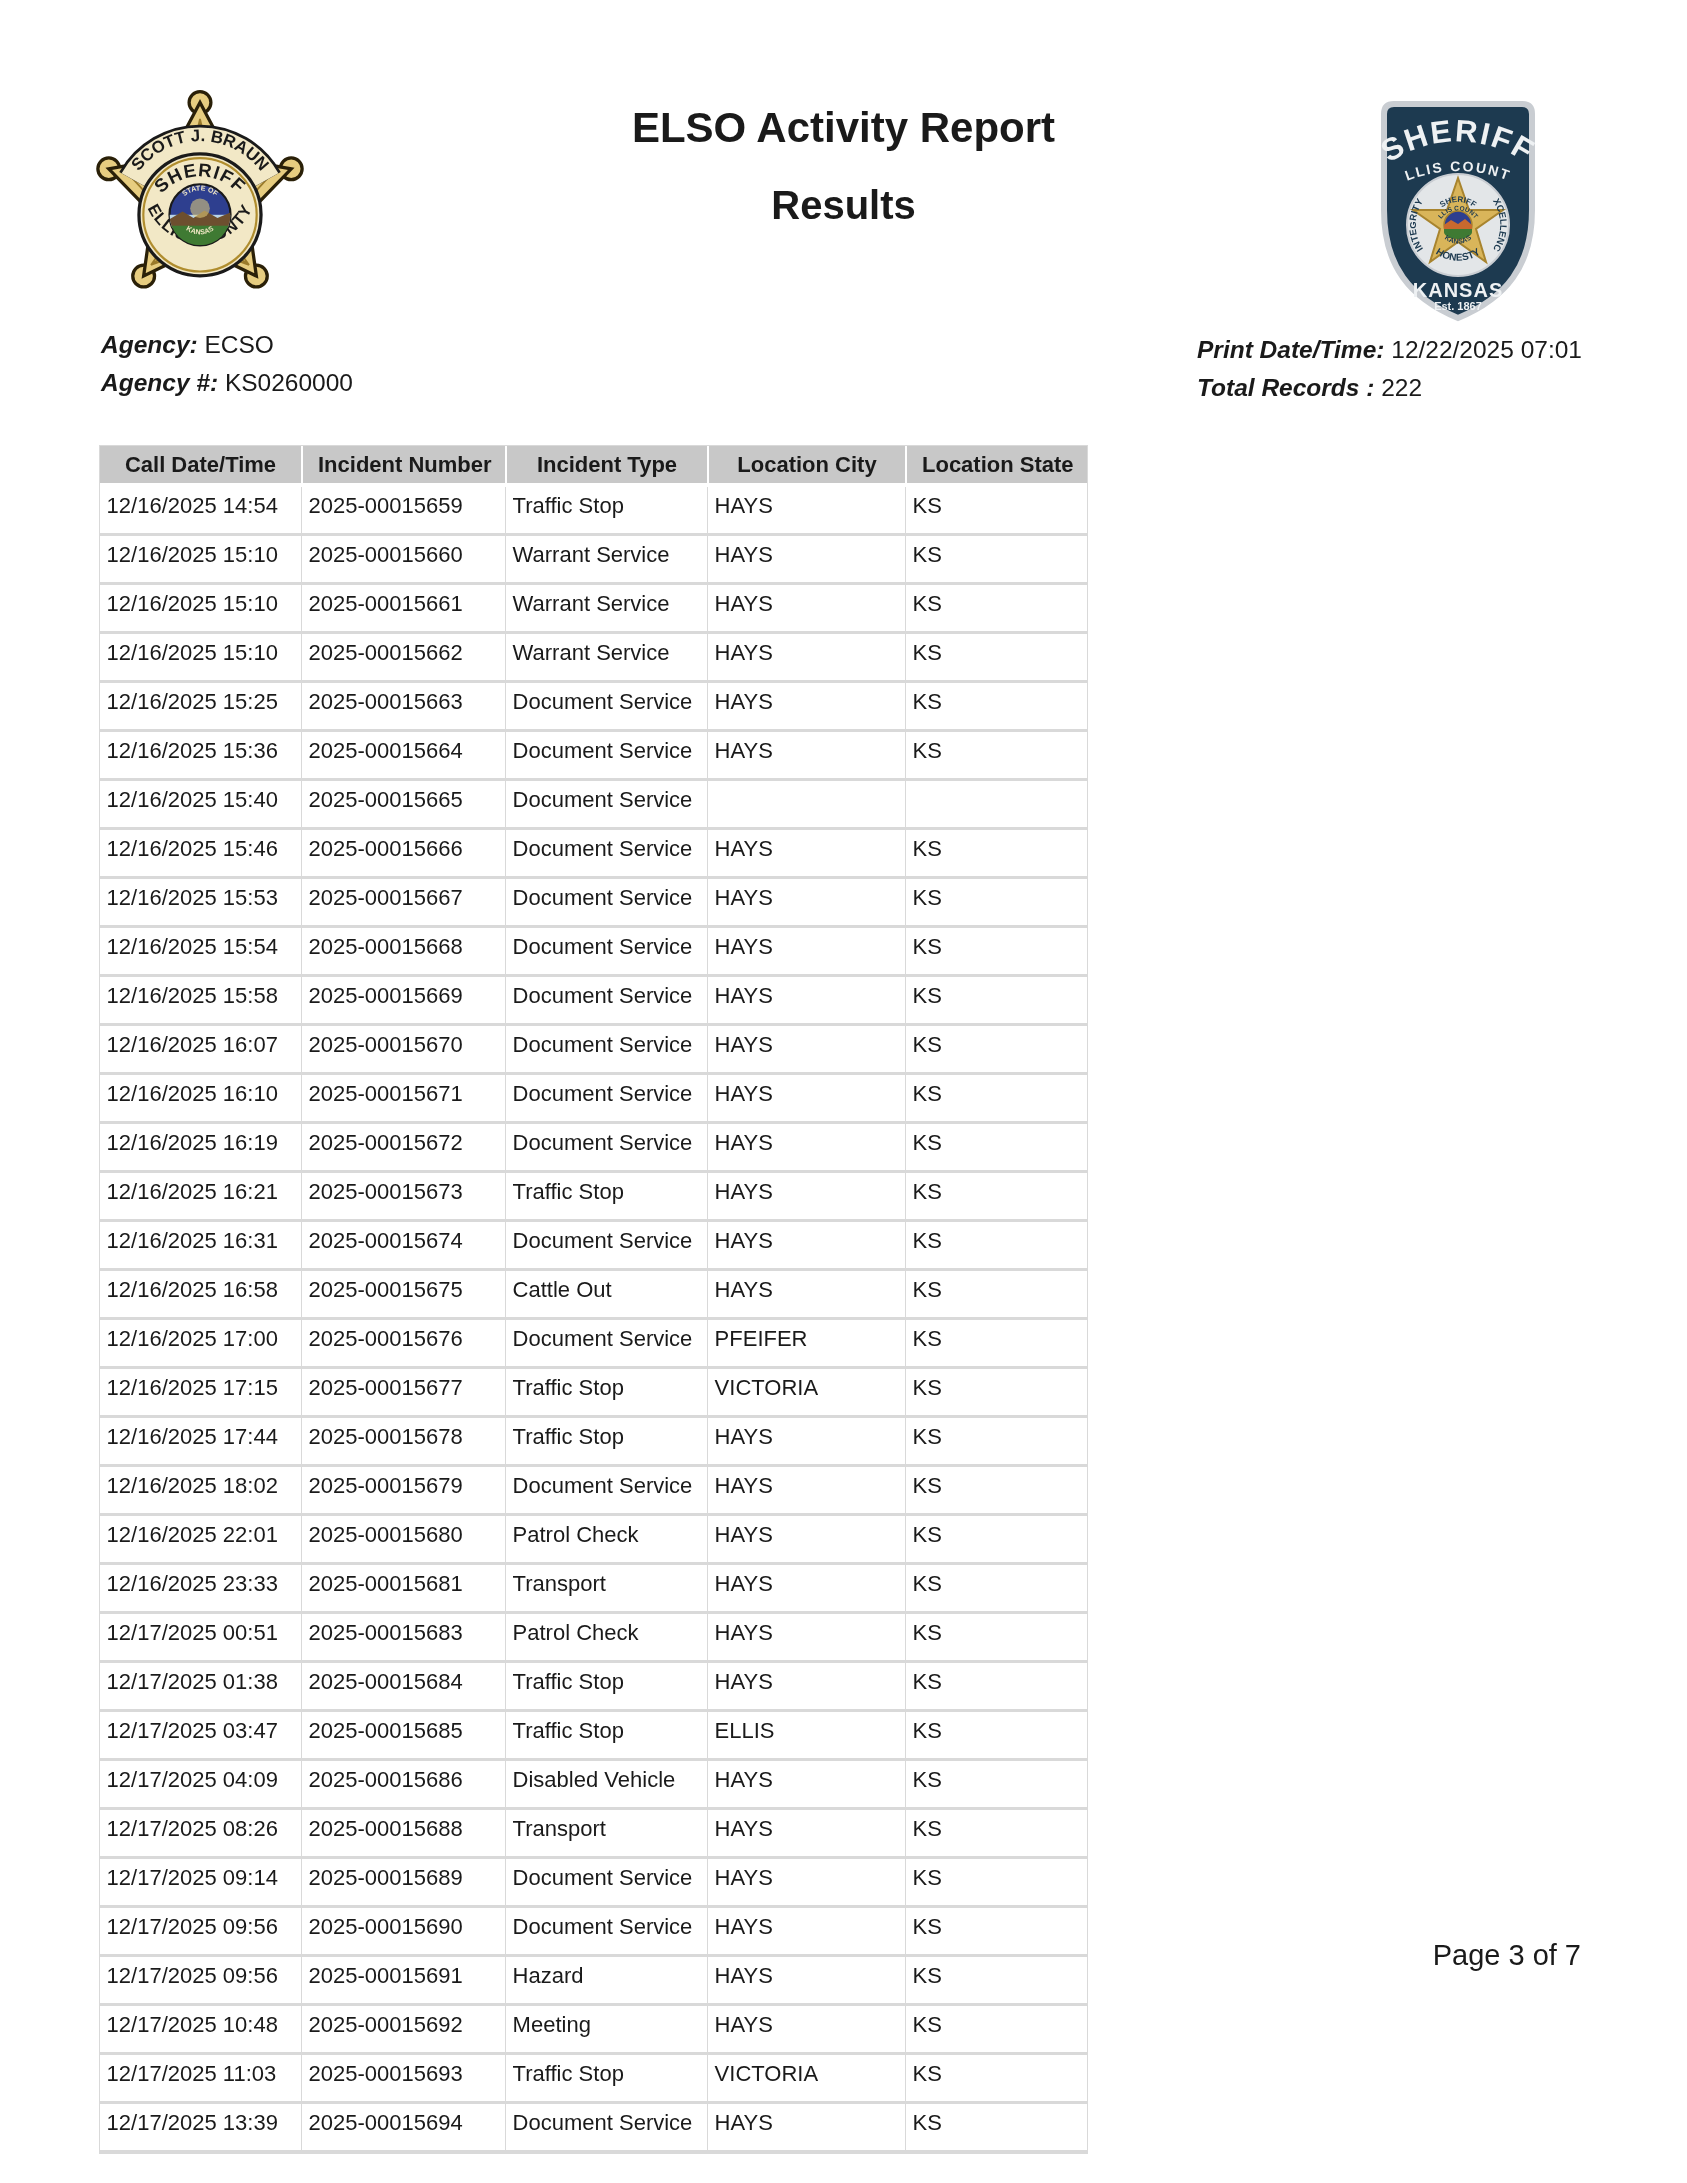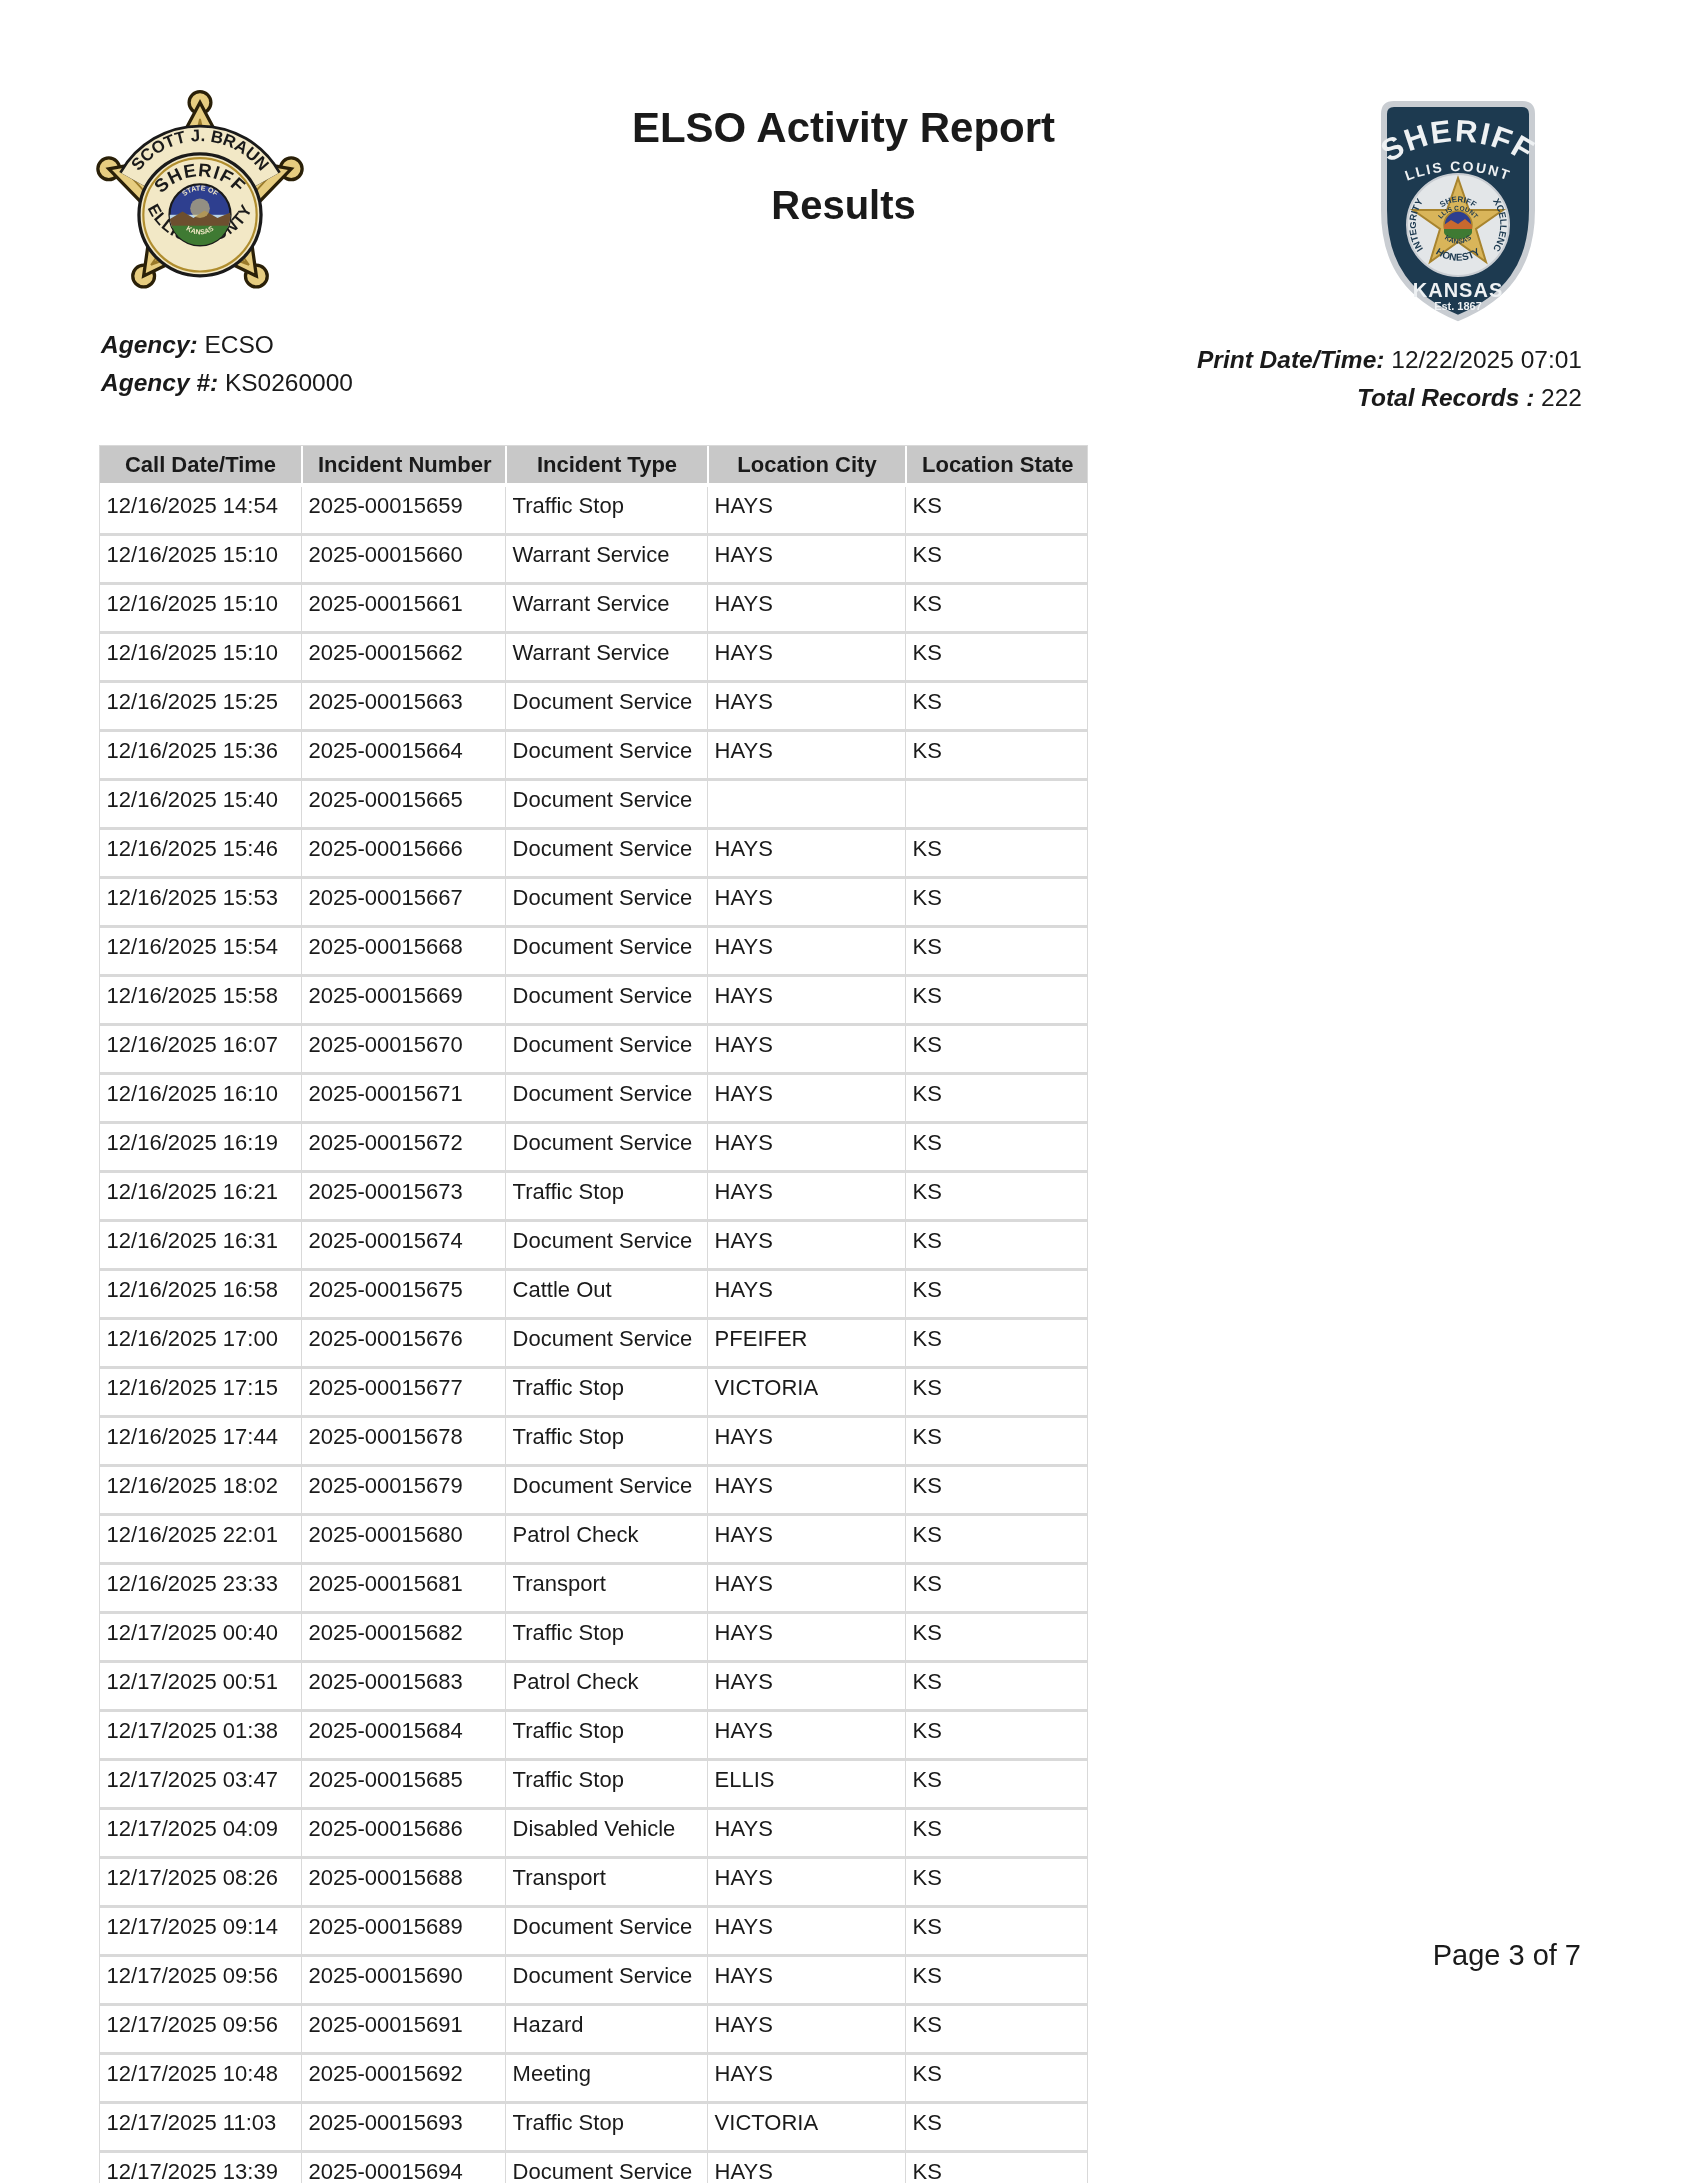--- a/index.html
+++ b/index.html
@@ -13,21 +13,21 @@
   }
 
   
   .badge-left { position:absolute; left:91px; top:86px; width:218px; height:241px; }
   .badge-right { position:absolute; left:1368px; top:98px; width:180px; height:225px; }
   .title-block { position:absolute; left:0; top:105px; width:1687px; text-align:center; }
   .title { font-size:42px; font-weight:bold; line-height:1.1; letter-spacing:0px; }
   .subtitle { font-size:40px; font-weight:bold; margin-top:32px; }
 
   .meta-left { position:absolute; left:101px; top:326px; font-size:24.5px; line-height:38px; }
-  .meta-right { position:absolute; right:105px; top:341px; font-size:24.5px; line-height:38px; text-align:right; }
+  .meta-right { position:absolute; right:105px; top:331px; font-size:24.5px; line-height:38px; }
   .meta-label { font-weight:bold;font-style:italic; }
 
   
   table.report {
     position:absolute; left:99px; top:445px;
     width:986px;
     border-collapse:separate; border-spacing:0;
     table-layout:fixed;
     border:1.3px solid #d9d9d9;
   }
@@ -381,27 +381,20 @@
           <td>KS</td>
         </tr>
         <tr>
           <td>12/16/2025 23:33</td>
           <td>2025-00015681</td>
           <td>Transport</td>
           <td>HAYS</td>
           <td>KS</td>
         </tr>
         <tr>
-          <td>12/17/2025 00:40</td>
-          <td>2025-00015682</td>
-          <td>Traffic Stop</td>
-          <td>HAYS</td>
-          <td>KS</td>
-        </tr>
-        <tr>
           <td>12/17/2025 00:51</td>
           <td>2025-00015683</td>
           <td>Patrol Check</td>
           <td>HAYS</td>
           <td>KS</td>
         </tr>
         <tr>
           <td>12/17/2025 01:38</td>
           <td>2025-00015684</td>
           <td>Traffic Stop</td>

